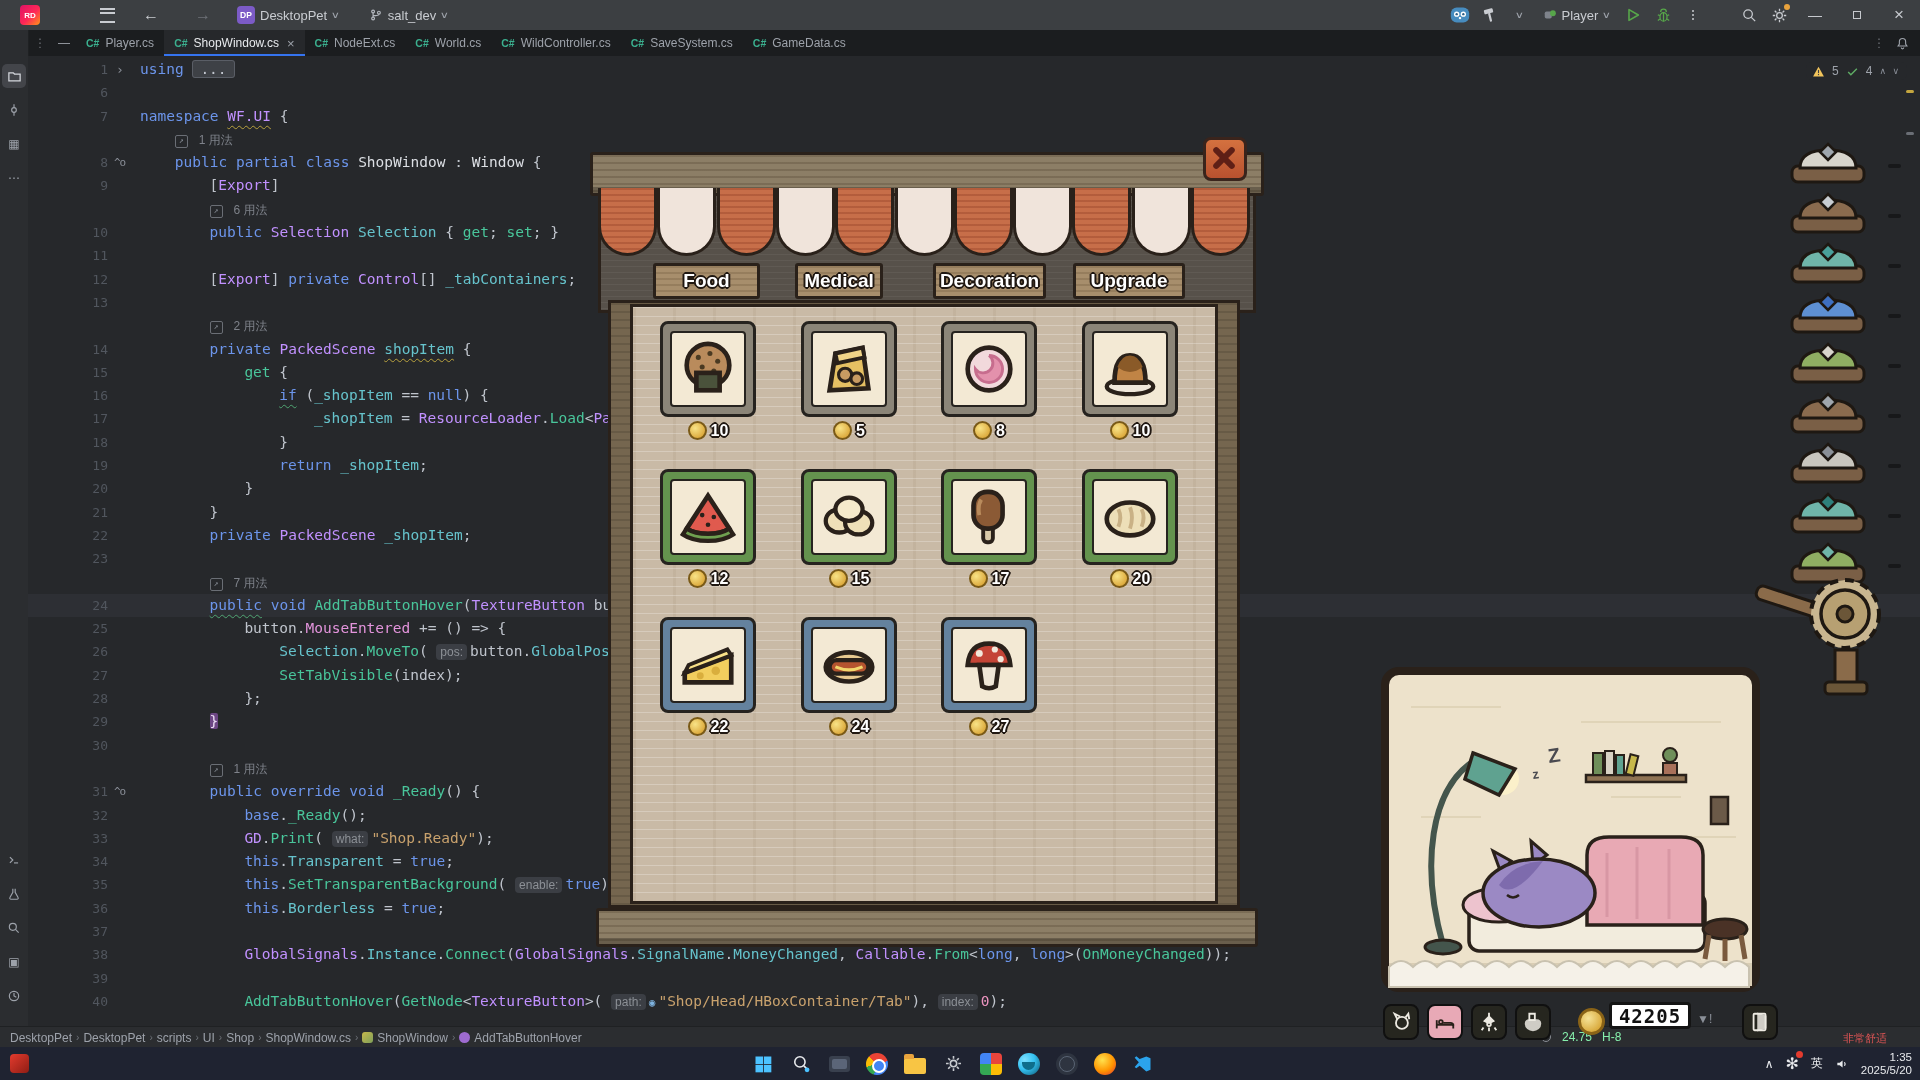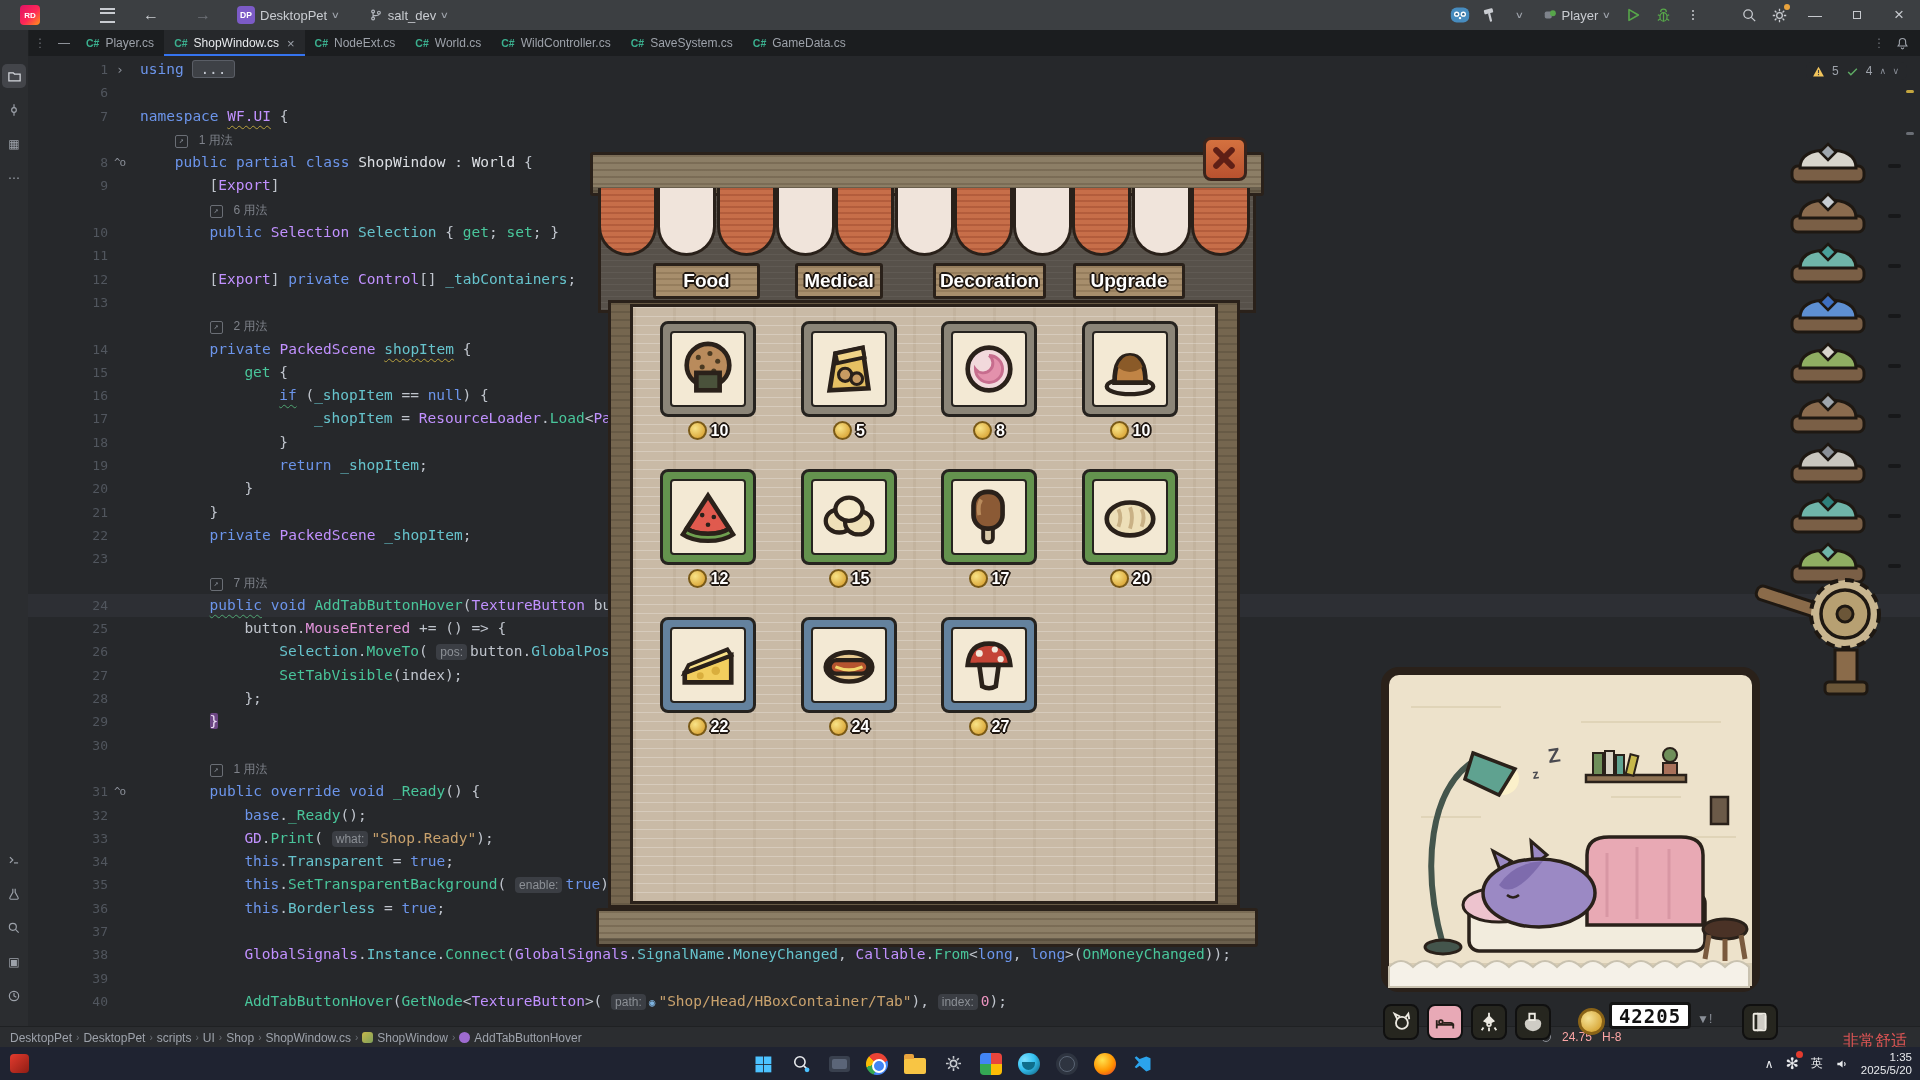--- a/index.html
+++ b/index.html
@@ -69,22 +69,22 @@
   .markstrip{position:absolute;width:6px;height:3px;border-radius:2px;}
   
   #statusbar{position:absolute;left:0;top:1026px;width:1920px;height:21px;background:#2B2D30;
     border-top:1px solid #1F2123;display:flex;align-items:center;color:#9DA2AB;font-size:12px;z-index:5;}
   #crumbs{display:flex;align-items:center;gap:4px;padding-left:10px;}
   .crumb{display:flex;align-items:center;gap:4px;}
   .crumb .sep{color:#6E7278;font-size:10px;}
   .cicon{width:11px;height:11px;border-radius:3px;display:inline-block;}
   .cicon.class{background:linear-gradient(135deg,#C7B84B,#7FA05A);}
   .cicon.method{background:#9E6BD0;border-radius:50%;}
-  #status-right{position:absolute;left:1540px;top:3px;display:flex;align-items:center;gap:10px;color:#fca5a5;}
-  #red-note{position:absolute;left:1843px;top:4px;color:#E05555;font-size:16px;z-index:6;}
+  #status-right{position:absolute;left:1540px;top:3px;display:flex;align-items:center;gap:10px;color:#86efac;}
+  #red-note{position:absolute;left:1843px;top:4px;color:#E05555;font-size:11px;z-index:6;}
   
   #shop{position:absolute;left:580px;top:137px;width:682px;height:804px;z-index:10;}
   .wood{background:#8C7E66 repeating-linear-gradient(180deg,rgba(60,45,28,.22) 0 2px,rgba(0,0,0,0) 2px 7px);}
   #shop-beam{position:absolute;left:10px;top:15px;width:668px;height:38px;border:3px solid #2A211A;border-radius:3px;box-shadow:inset 0 -6px 0 rgba(0,0,0,.25);}
   #shop-close{position:absolute;left:623px;top:0;width:38px;height:38px;border:3px solid #3A241C;border-radius:8px;
     background:linear-gradient(180deg,#D4713F,#B8512F);z-index:12;}
   #shop-close::before,#shop-close::after{content:"";position:absolute;left:4px;top:15px;width:28px;height:6px;
     background:#5E1F16;border-radius:3px;}
   #shop-close::before{transform:rotate(45deg);}  #shop-close::after{transform:rotate(-45deg);}
   #shop-wall{position:absolute;left:18px;top:51px;width:652px;height:122px;background:#57514A;
@@ -361,21 +361,21 @@
         </svg>
       </div>
     </div>
 
   <div id="editor">
     <div id="rows">
         <div class="row"><span class="ln">1</span><span class="foldch">›</span><span class="code" style="padding-left: 112px;"><span class="sg kw">using </span><span class="sg fold">...</span></span></div>
         <div class="row"><span class="ln">6</span><span class="code" style="padding-left: 112px;"></span></div>
         <div class="row"><span class="ln">7</span><span class="code" style="padding-left: 112px;"><span class="sg kw">namespace </span><span class="sg ns wy">WF.UI</span><span class="sg pl"> {</span></span></div>
         <div class="row"><span class="code" style="padding-left: 146.8px;"><span class="lensic">↗</span><span class="lenstext">1 用法</span></span></div>
-        <div class="row"><span class="ln">8</span><span class="gi">^o</span><span class="code" style="padding-left: 146.8px;"><span class="sg kw">public partial class </span><span class="sg decl">ShopWindow</span><span class="sg pl"> : </span><span class="sg decl">World</span><span class="sg pl"> {</span></span></div>
+        <div class="row"><span class="ln">8</span><span class="gi">^o</span><span class="code" style="padding-left: 146.8px;"><span class="sg kw">public partial class </span><span class="sg decl">ShopWindow</span><span class="sg pl"> : </span><span class="sg decl">Window</span><span class="sg pl"> {</span></span></div>
         <div class="row"><span class="ln">9</span><span class="code" style="padding-left: 181.6px;"><span class="sg pl">[</span><span class="sg cls">Export</span><span class="sg pl">]</span></span></div>
         <div class="row"><span class="code" style="padding-left: 181.6px;"><span class="lensic">↗</span><span class="lenstext">6 用法</span></span></div>
         <div class="row"><span class="ln">10</span><span class="code" style="padding-left: 181.6px;"><span class="sg kw">public </span><span class="sg cls">Selection </span><span class="sg fld">Selection</span><span class="sg pl"> { </span><span class="sg mth">get</span><span class="sg pl">; </span><span class="sg mth">set</span><span class="sg pl">; }</span></span></div>
         <div class="row"><span class="ln">11</span><span class="code" style="padding-left: 112px;"></span></div>
         <div class="row"><span class="ln">12</span><span class="code" style="padding-left: 181.6px;"><span class="sg pl">[</span><span class="sg cls">Export</span><span class="sg pl">] </span><span class="sg kw">private </span><span class="sg cls">Control</span><span class="sg pl">[] </span><span class="sg fld">_tabContainers</span><span class="sg pl">;</span></span></div>
         <div class="row"><span class="ln">13</span><span class="code" style="padding-left: 112px;"></span></div>
         <div class="row"><span class="code" style="padding-left: 181.6px;"><span class="lensic">↗</span><span class="lenstext">2 用法</span></span></div>
         <div class="row"><span class="ln">14</span><span class="code" style="padding-left: 181.6px; text-align: right;"><span class="sg kw">private </span><span class="sg cls">PackedScene </span><span class="sg fld wy">shopItem</span><span class="sg pl"> {</span></span></div>
         <div class="row"><span class="ln">15</span><span class="code" style="padding-left: 216.4px;"><span class="sg mth">get</span><span class="sg pl"> {</span></span></div>
         <div class="row"><span class="ln">16</span><span class="code" style="padding-left: 251.2px;"><span class="sg kw wg">if</span><span class="sg pl"> (</span><span class="sg fld">_shopItem</span><span class="sg pl"> == </span><span class="sg kw">null</span><span class="sg pl">) {</span></span></div>

